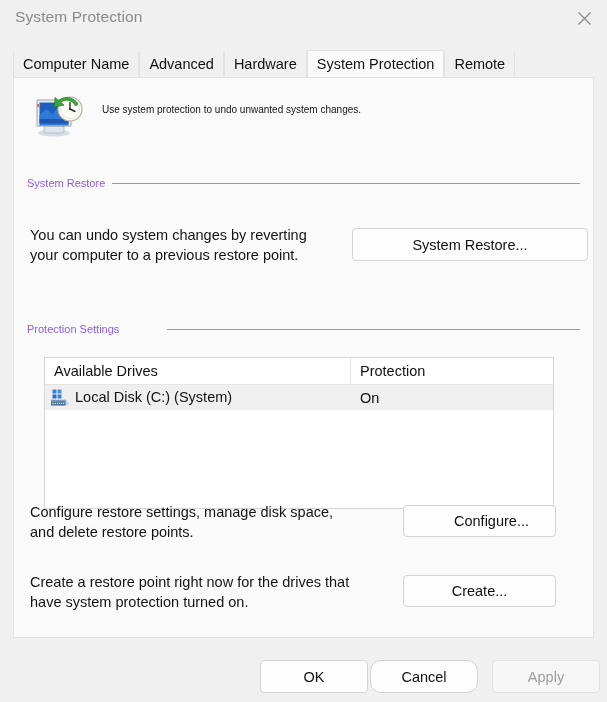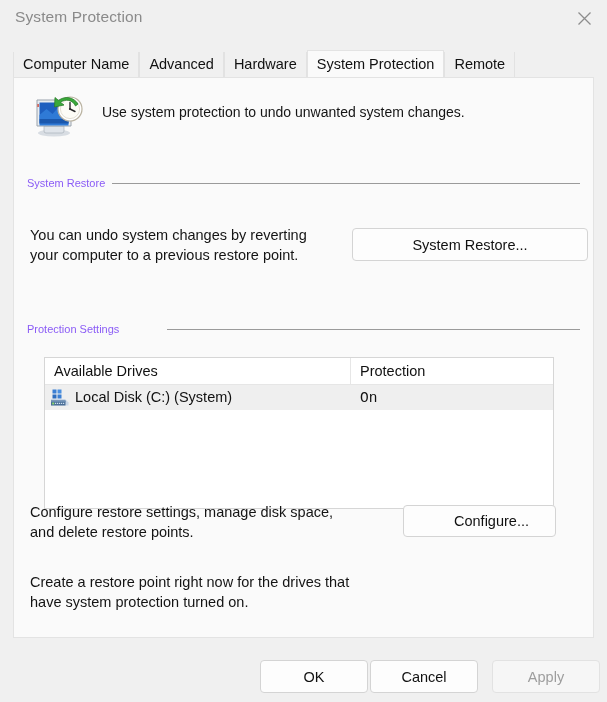--- a/index.html
+++ b/index.html
@@ -93,21 +93,21 @@
   .hdr {
     position: absolute;
     left: 14px; top: 15px;
     display: flex;
     align-items: flex-start;
   }
   .hdr-icon { width: 50px; height: 46px; margin-left: 6px; }
   .hdr-text {
     margin-left: 18px;
     margin-top: 11px;
-    font-size: 14px;
+    font-size: 10px;
     color: #141414;
     white-space: nowrap;
   }
 
   
   .group-head {
     position: absolute;
     display: flex;
     align-items: center;
     left: 13px;
@@ -190,21 +190,21 @@
   }
   .lv-cell {
     font-size: 14.5px;
     color: #111;
     box-sizing: border-box;
     display: flex;
     align-items: flex-start;
     white-space: nowrap;
   }
   .lv-cell.c1 { width: 306px; padding-left: 5px; }
-  .lv-cell.c2 { flex: 1; padding-left: 9px; font-family: Liberation Mono, monospace; }
+  .lv-cell.c2 { flex: 1; padding-left: 9px; }
   .drive-icon { width: 20px; height: 18px; margin-right: 5px; flex: none; }
 
   
   .footer {
     position: absolute;
     left: 0; top: 638px;
     width: 607px; height: 64px;
     background: #f0f0f0;
   }
   .footer .btn { position: absolute; }
@@ -299,20 +299,21 @@
   </div>
 
   <div class="body-text" style="left:16px; top:424px; width:370px;">Configure restore settings, manage disk space,
 and delete restore points.</div>
 
   <button class="btn" style="left:389px; top:427px; width:153px; height:32px;padding-left:24px;">Configure...</button>
 
   <div class="body-text" style="left:16px; top:494px; width:390px;">Create a restore point right now for the drives that
 have system protection turned on.</div>
 
+  <button class="btn" style="left:389px; top:497px; width:153px; height:32px;">Create...</button>
 
 </div>
 
 <div class="footer">
   <button class="btn" style="left:248px; top:22px; width:108px; height:33px;margin-left:12px;">OK</button>
-  <button class="btn" style="left:370px; top:22px; width:108px; height:33px;">Cancel</button>
+  <button class="btn" style="left:370px; top:22px; width:108px; height:33px;border-radius:11px;">Cancel</button>
   <button class="btn disabled" style="left:492px; top:22px; width:108px; height:33px;">Apply</button>
 </div>
 
 </body></html>

